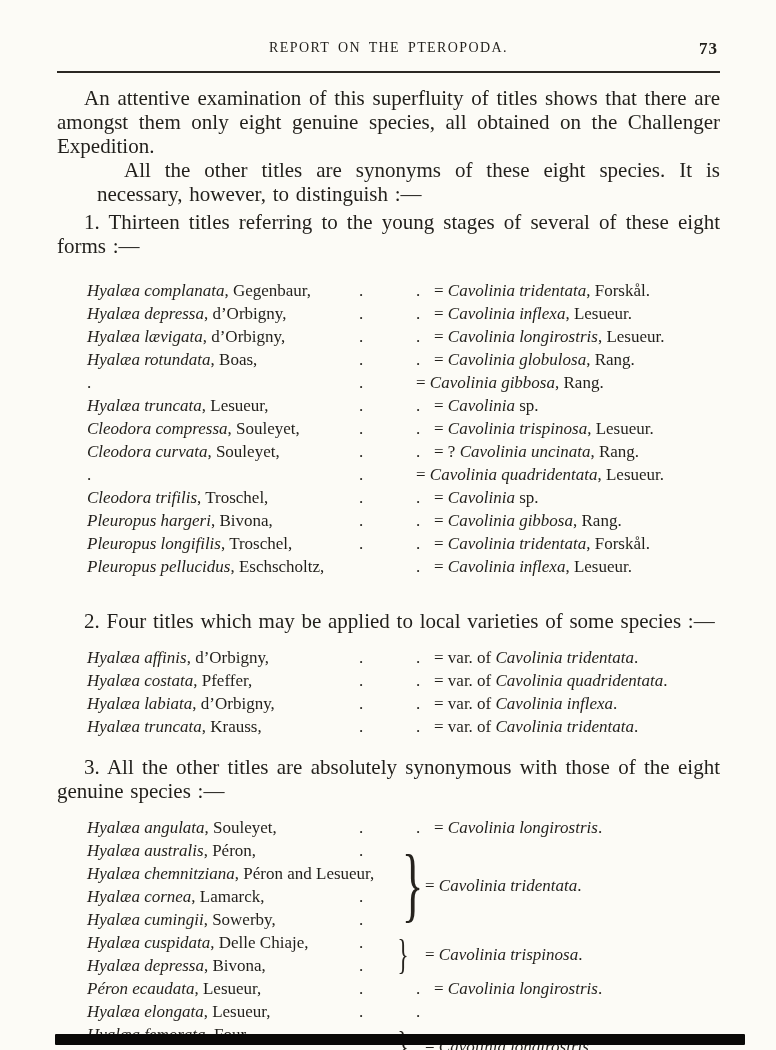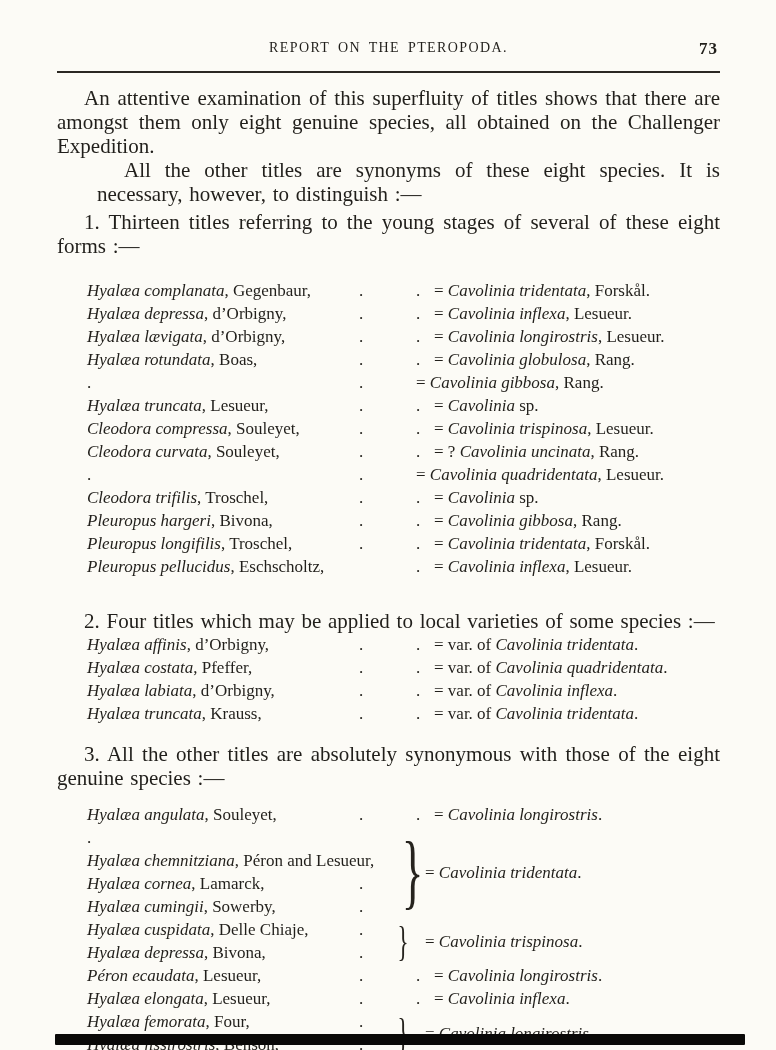--- a/index.html
+++ b/index.html
@@ -49,21 +49,21 @@
   .p2 { margin-top: 0; margin-left: 40px; }
   .section-heading { margin-top: 4px; }
   .sh2 { margin-top: 31px; }
   .sh3 { margin-top: 17px; }
   .syn-list {
     margin-left: 30px;
     font-size: 17px;
     line-height: 23px;
   }
   .list1 { margin-top: 21px; }
-  .list2 { }
+  .list2 { margin-top: 13px; }
   .list3 { margin-top: 13px; }
   .syn-row {
     display: grid;
     grid-template-columns: 272px 57px 18px auto;
     align-items: baseline;
   }
   .c-name { white-space: nowrap; }
   .c-dot  { white-space: nowrap; }
   .c-eq   { white-space: nowrap; }
   .braced-group { position: relative; }
@@ -245,20 +245,21 @@
       <span class="c-name"><i>Hyalæa angulata</i><span>, Souleyet,</span></span>
       <span class="c-dot">.</span>
       <span class="c-dot">.</span>
       <span class="c-eq"><span>= </span><i>Cavolinia longirostris</i><span>.</span></span>
     </div>
 
     <div class="braced-group">
       <div>
 
           <div class="syn-row">
+            <span class="c-name"><i>Hyalæa australis</i><span>, Péron,</span></span>
             <span class="c-dot">.</span>
             <span class="c-dot"></span>
           </div>
 
           <div class="syn-row">
             <span class="c-name"><i>Hyalæa chemnitziana</i><span>, Péron and Lesueur,</span></span>
             <span class="c-dot"></span>
             <span class="c-dot"></span>
           </div>
 
@@ -301,21 +302,20 @@
       <span class="c-name"><i>Péron ecaudata</i><span>, Lesueur,</span></span>
       <span class="c-dot">.</span>
       <span class="c-dot">.</span>
       <span class="c-eq"><span>= </span><i>Cavolinia longirostris</i><span>.</span></span>
     </div>
 
     <div class="syn-row">
       <span class="c-name"><i>Hyalæa elongata</i><span>, Lesueur,</span></span>
       <span class="c-dot">.</span>
       <span class="c-dot">.</span>
-      <span class="c-eq"><span>= </span><i>Cavolinia inflexa</i><span>.</span></span>
     </div>
 
     <div class="braced-group">
       <div>
 
           <div class="syn-row">
             <span class="c-name"><i>Hyalæa femorata</i><span>, Four,</span></span>
             <span class="c-dot">.</span>
             <span class="c-dot"></span>
           </div>

